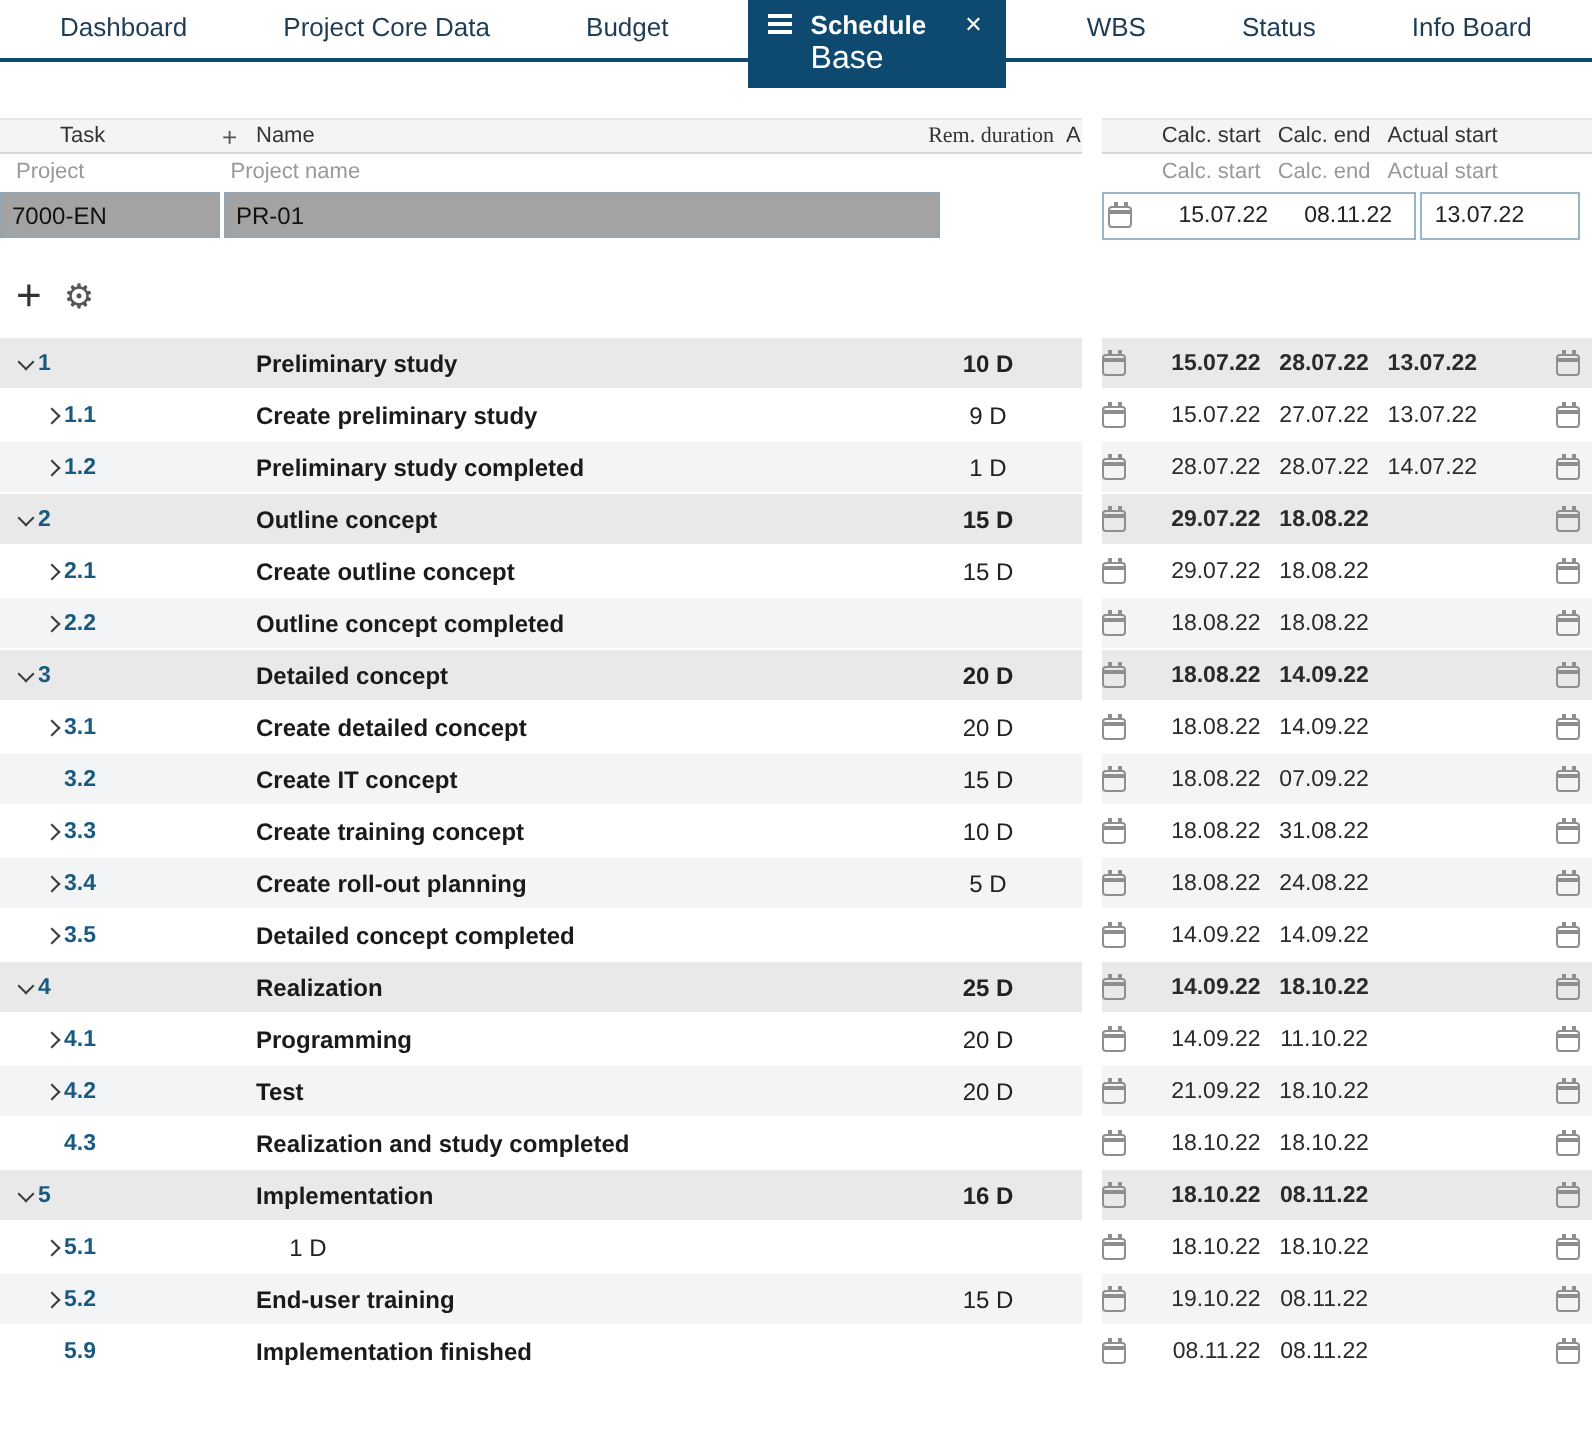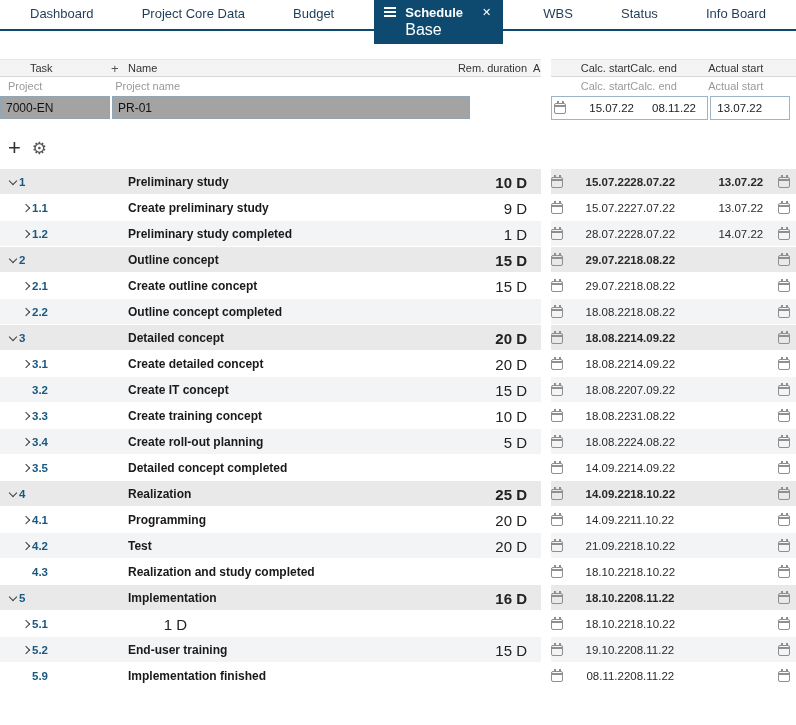--- a/index.html
+++ b/index.html
@@ -37,30 +37,30 @@
   .lpanel { width:541px; display:flex; align-items:center; position:relative; }
   .gapcol { width:10px; background:#fff; }
   .rpanel { width:245px; display:flex; align-items:center; padding-right:6px; }
 
   
   .hrow1 { height:18px; font-size:11px; color:#333; }
   .hrow1 .lpanel, .hrow1 .rpanel { background:#f4f4f4; border-top:1px solid #e6e6e6; border-bottom:1px solid #d9d9d9; }
   .h-task { position:absolute; left:30px; }
   .h-plus { position:absolute; left:111px; font-size:13px; color:#555; top:1px; }
   .h-name { position:absolute; left:128px; }
-  .h-dur  { position:absolute; right:14px; }
+  .h-dur  { position:absolute; right:14px;font-family:Liberation Serif, serif; }
   .h-a    { position:absolute; left:533px; }
   .hrow2 { height:17px; font-size:11px; color:#999; }
   .hrow2 .p1 { margin-left:8px; }
   .hrow2 .p2 { margin-left:73px; }
 
   .r-cal  { width:18px; display:flex; }
   .r-d1   { width:62px; text-align:right; }
-  .r-d2   { width:64px; text-align:left; }
-  .r-d3   { width:70px; text-align:right; }
+  .r-d2   { width:64px; text-align:center; }
+  .r-d3   { width:70px; text-align:left; }
   .r-cal2 { width:27px; display:flex; justify-content:flex-end; }
 
   
   .irow { height:27px; }
   .irow input {
     height:23px; border:1px solid #93a5b3; background:#a3a3a3; font-size:12px;
     font-family:"Liberation Sans", sans-serif; padding:0 5px; color:#111; outline:none;
   }
   .inp1 { width:110px; }
   .inp2 { width:358px; margin-left:2px; }
@@ -87,21 +87,21 @@
   .row.alt .lpanel, .row.alt .rpanel { background:#f3f4f5; }
 
   .c0 { width:6px; flex:none; }
   .chev-wrap { width:13px; flex:none; display:flex; align-items:center; justify-content:center; }
   .row.child .chev-wrap { margin-left:13px; }
   .c-num { width:102px; flex:none; }
   .row.child .c-num { width:89px; }
   .num { color:#19587f; font-weight:700; font-size:11.5px; }
   .c-name { flex:1; padding-left:7px; overflow:hidden; white-space:nowrap;font-weight:bold; }
   .row.group .c-name { font-weight:700; }
-  .c-dur { width:66px; flex:none; text-align:right; font-size:15px; color:#222; }
+  .c-dur { width:66px; flex:none; text-align:center; font-size:12px; color:#222; }
   .row.group .c-dur { font-weight:700; }
   .c-a { width:14px; flex:none; }
   .date { font-size:11.5px; color:#2a2a2a; }
   .row.group .date { font-weight:700; }
 
   .chev { width:6px; height:6px; border-right:1.5px solid #3c3c3c; border-bottom:1.5px solid #3c3c3c; display:inline-block; }
   .chev.down { transform:rotate(45deg); margin-top:-3px; }
   .chev.right { transform:rotate(-45deg); }
   .chev.none { visibility:hidden; }
 

